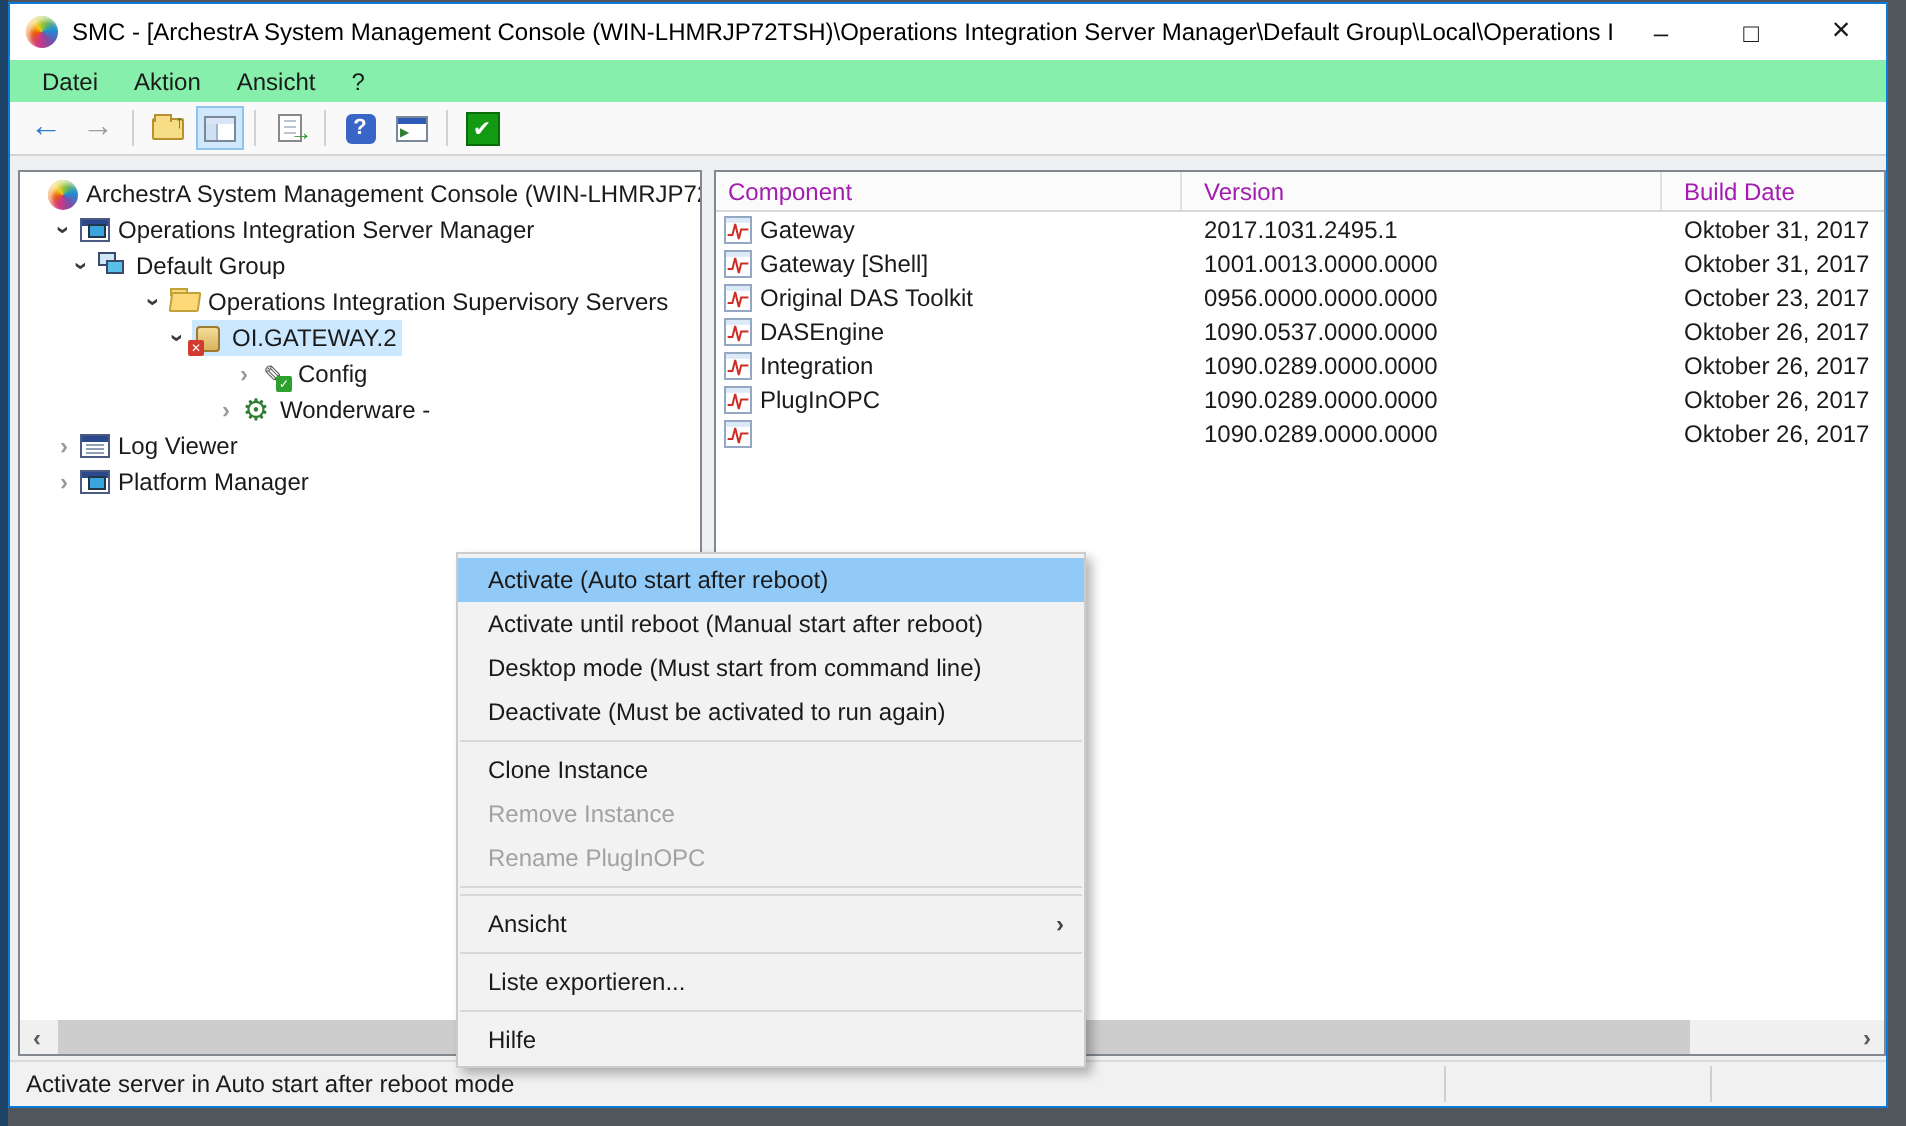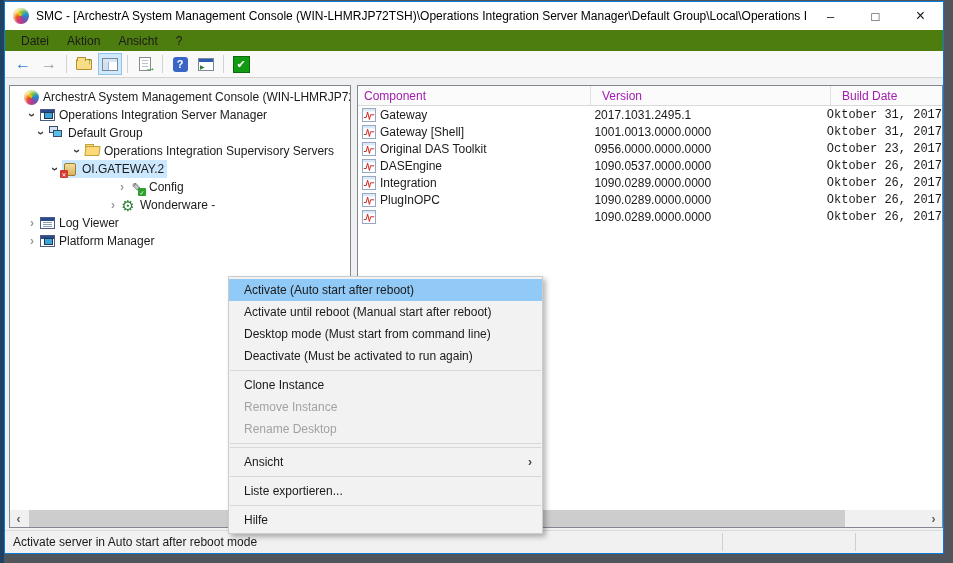--- a/index.html
+++ b/index.html
@@ -15,21 +15,21 @@
   .app-icon { width:16px; height:16px; margin:0 7px 0 8px; border-radius:50%;
               background:conic-gradient(from 200deg,#d33682,#e8590c,#f6c915,#7bc043,#1f8dd6,#7b4fa6,#d33682);
               box-shadow:inset 2px 2px 2px rgba(255,255,255,.65); flex:none; }
   .title-text { font-size:12px; color:#000; white-space:nowrap; overflow:hidden; flex:1; }
   .caption { display:flex; flex:none; height:28px; }
   .cap-btn { width:45px; height:28px; display:flex; align-items:center; justify-content:center;
              font-size:13px; color:#1a1a1a; }
   .cap-btn.close { font-size:16px; }
 
   
-  .menubar { height:21px; display:flex; align-items:center; background:#4d7c0f; padding-left:7px; flex:none; }
+  .menubar { height:21px; display:flex; align-items:center; background:#86efac; padding-left:7px; flex:none; }
   .menu-item { font-size:12px; color:#1a1a1a; padding:2px 9px; }
 
   
   .toolbar { height:27px; display:flex; align-items:center; background:#f9f9f9;
              border-bottom:1px solid #d4d4d4; padding-left:5px; flex:none; }
   .tb-btn { width:24px; height:22px; display:flex; align-items:center; justify-content:center;
             border:1px solid transparent; margin:0 1px; position:relative; }
   .tb-btn.active { background:#cfe8fc; border-color:#8fc3ea; }
   .tb-sep { width:1px; height:18px; background:#d2d2d2; margin:0 4px; }
   .g-back { color:#2e7cd6; font-weight:bold; font-size:16px; line-height:1; }
@@ -94,21 +94,21 @@
 
   
   .lheader { display:flex; height:20px; background:#fbfbfc; border-bottom:1px solid #d9d9d9; align-items:center; }
   .hcell { font-size:12px; color:#a21caf; height:100%; display:flex; align-items:center; border-right:1px solid #e0e0e0; }
   .h-comp { width:233px; padding-left:6px; }
   .h-ver  { width:240px; padding-left:11px; }
   .h-date { flex:1; padding-left:11px; border-right:none; }
   .lrow { display:flex; height:17px; align-items:center; font-size:12px; color:#1a1a1a;justify-content:center; }
   .c-comp { width:233px; display:flex; align-items:center; gap:4px; padding-left:4px; overflow:hidden; white-space:nowrap; }
   .c-ver  { width:240px; padding-left:11px; white-space:nowrap; }
-  .c-date { flex:1; padding-left:11px; white-space:nowrap;font-family:Liberation Mono, monospace; }
+  .c-date { flex:1; padding-left:11px; white-space:nowrap; }
   .comp-ico { flex:none; }
 
   
   .hscroll { position:absolute; left:0; right:0; bottom:0; height:17px; background:#f0f0f0; display:flex; align-items:center; }
   .sb-arrow { width:17px; height:17px; display:flex; align-items:center; justify-content:center;
               color:#5a5a5a; font-size:12px; font-weight:bold; flex:none; }
   .sb-track { flex:1; height:17px; position:relative; }
   .sb-thumb { position:absolute; top:0; height:17px; background:#cdcdcd; }
 
   
@@ -221,21 +221,21 @@
           <span class="chev expanded"></span>
           <span class="sel-wrap">
               <span class="t-ico folder">
                 <span class="f"></span>
               </span>
           <span class="tlabel">Operations Integration Supervisory Servers</span>
             </span>
         </div>
 
 
-        <div class="trow selected" style="padding-left:38px">
+        <div class="trow selected" style="padding-left:72px">
           <span class="chev expanded"></span>
           <span class="sel-wrap">
               <span class="t-ico instance">
                 <span class="box"></span>
                 <span class="err">✕</span>
               </span>
           <span class="tlabel">OI.GATEWAY.2</span>
             </span>
         </div>
 
@@ -395,21 +395,21 @@
     </div>
 
     <div class="context-menu">
       <div class="cm-item highlighted">Activate (Auto start after reboot)</div>
       <div class="cm-item">Activate until reboot (Manual start after reboot)</div>
       <div class="cm-item">Desktop mode (Must start from command line)</div>
       <div class="cm-item">Deactivate (Must be activated to run again)</div>
       <div class="cm-sep"></div>
       <div class="cm-item">Clone Instance</div>
       <div class="cm-item disabled">Remove Instance</div>
-      <div class="cm-item disabled">Rename Desktop</div>
+      <div class="cm-item disabled">Rename PlugInOPC</div>
       <div class="cm-sep"></div>
       <div class="cm-sep"></div>
       <div class="cm-item"><span>Ansicht</span><span class="cm-arrow">›</span></div>
       <div class="cm-sep"></div>
       <div class="cm-item">Liste exportieren...</div>
       <div class="cm-sep"></div>
       <div class="cm-item">Hilfe</div>
     </div>
 
   </div>

